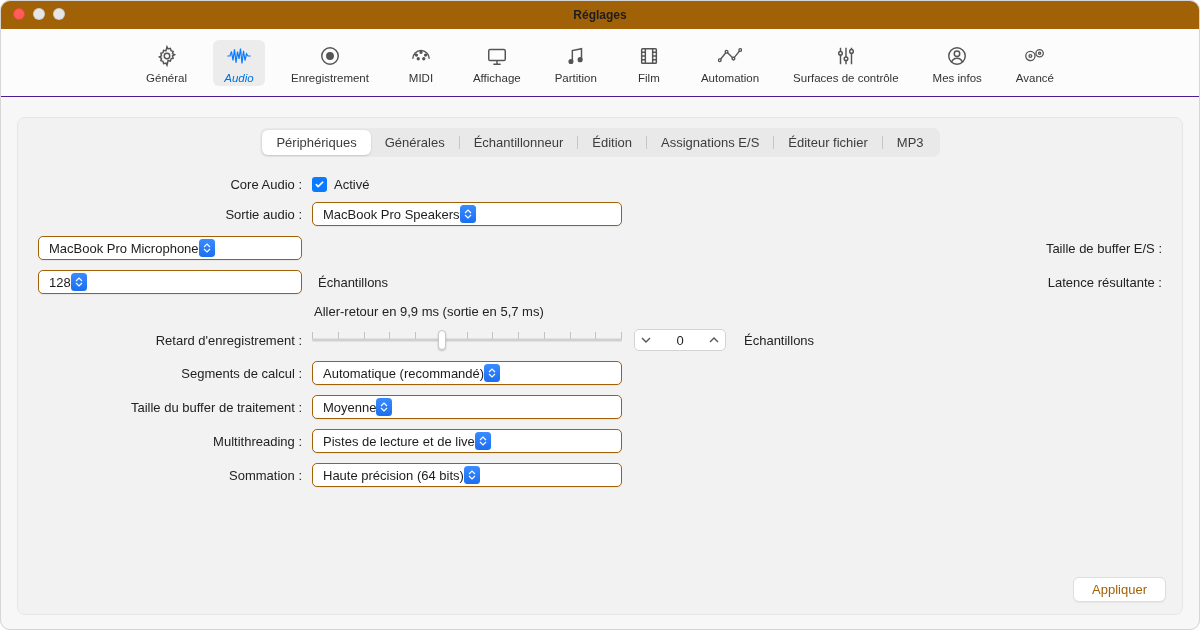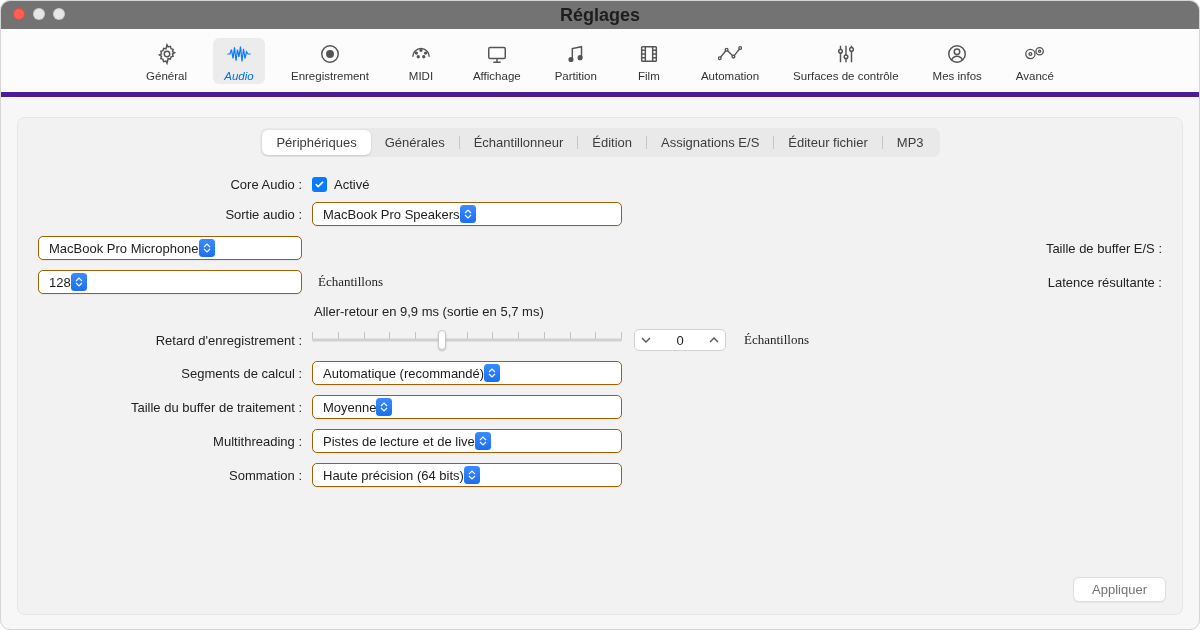--- a/index.html
+++ b/index.html
@@ -19,23 +19,23 @@
     box-shadow: 0 0 1px rgba(0,0,0,0.1);
     display: flex;
     flex-direction: column;
   }
   .titlebar {
     height: 28px;
     display: flex;
     align-items: center;
     justify-content: center;
     position: relative;
-    background: #737373;
+    background: #a16207;
     font-weight: 700;
-    font-size: 18px;
+    font-size: 12px;
   }
   .traffic {
     position: absolute;
     left: 12px;
     top: 7px;
     display: flex;
     gap: 8px;
   }
   .traffic .dot {
     width: 12px; height: 12px;
@@ -44,21 +44,21 @@
     border: 0.5px solid rgba(0,0,0,0.1);
   }
   .traffic .dot.red { background: #ff5f57; border-color: #e24b41; }
   .toolbar {
     height: 68px;
     display: flex;
     align-items: center;
     justify-content: center;
     gap: 18px;
     background: #fcfcfc;
-    border-bottom: 5px solid #4c1d95;
+    border-bottom: 1px solid #4c1d95;
   }
   .tool-item {
     display: flex;
     flex-direction: column;
     align-items: center;
     justify-content: center;
     gap: 4px;
     width: auto;
     min-width: 52px;
     padding: 4px 8px 2px;
@@ -167,21 +167,20 @@
     width: 15px; height: 15px;
     background: #0a7aff;
     border-radius: 3px;
     display: flex; align-items: center; justify-content: center;
     position: relative;
   }
   .suffix {
     font-size: 13px;
     color: #222;
     padding-left: 6px;
-    font-family: Liberation Serif, serif;
   }
   .static-text {
     font-size: 13px; color: #222;
     padding-left: 2px;
   }
 
   .slider-wrap {
     display: flex;
     align-items: center;
     gap: 12px;
@@ -236,21 +235,21 @@
     position: absolute;
     right: 16px;
     bottom: 12px;
   }
   .apply-btn {
     background: #fff;
     border: 1px solid #dedede;
     border-radius: 6px;
     padding: 4px 18px;
     font-size: 13px;
-    color: #737373;
+    color: #a16207;
     box-shadow: 0 0.5px 1px rgba(0,0,0,0.05);
   }
 </style>
 </head>
 <body>
 
 <div class="window">
 
   <div class="titlebar">
     <div class="traffic">

